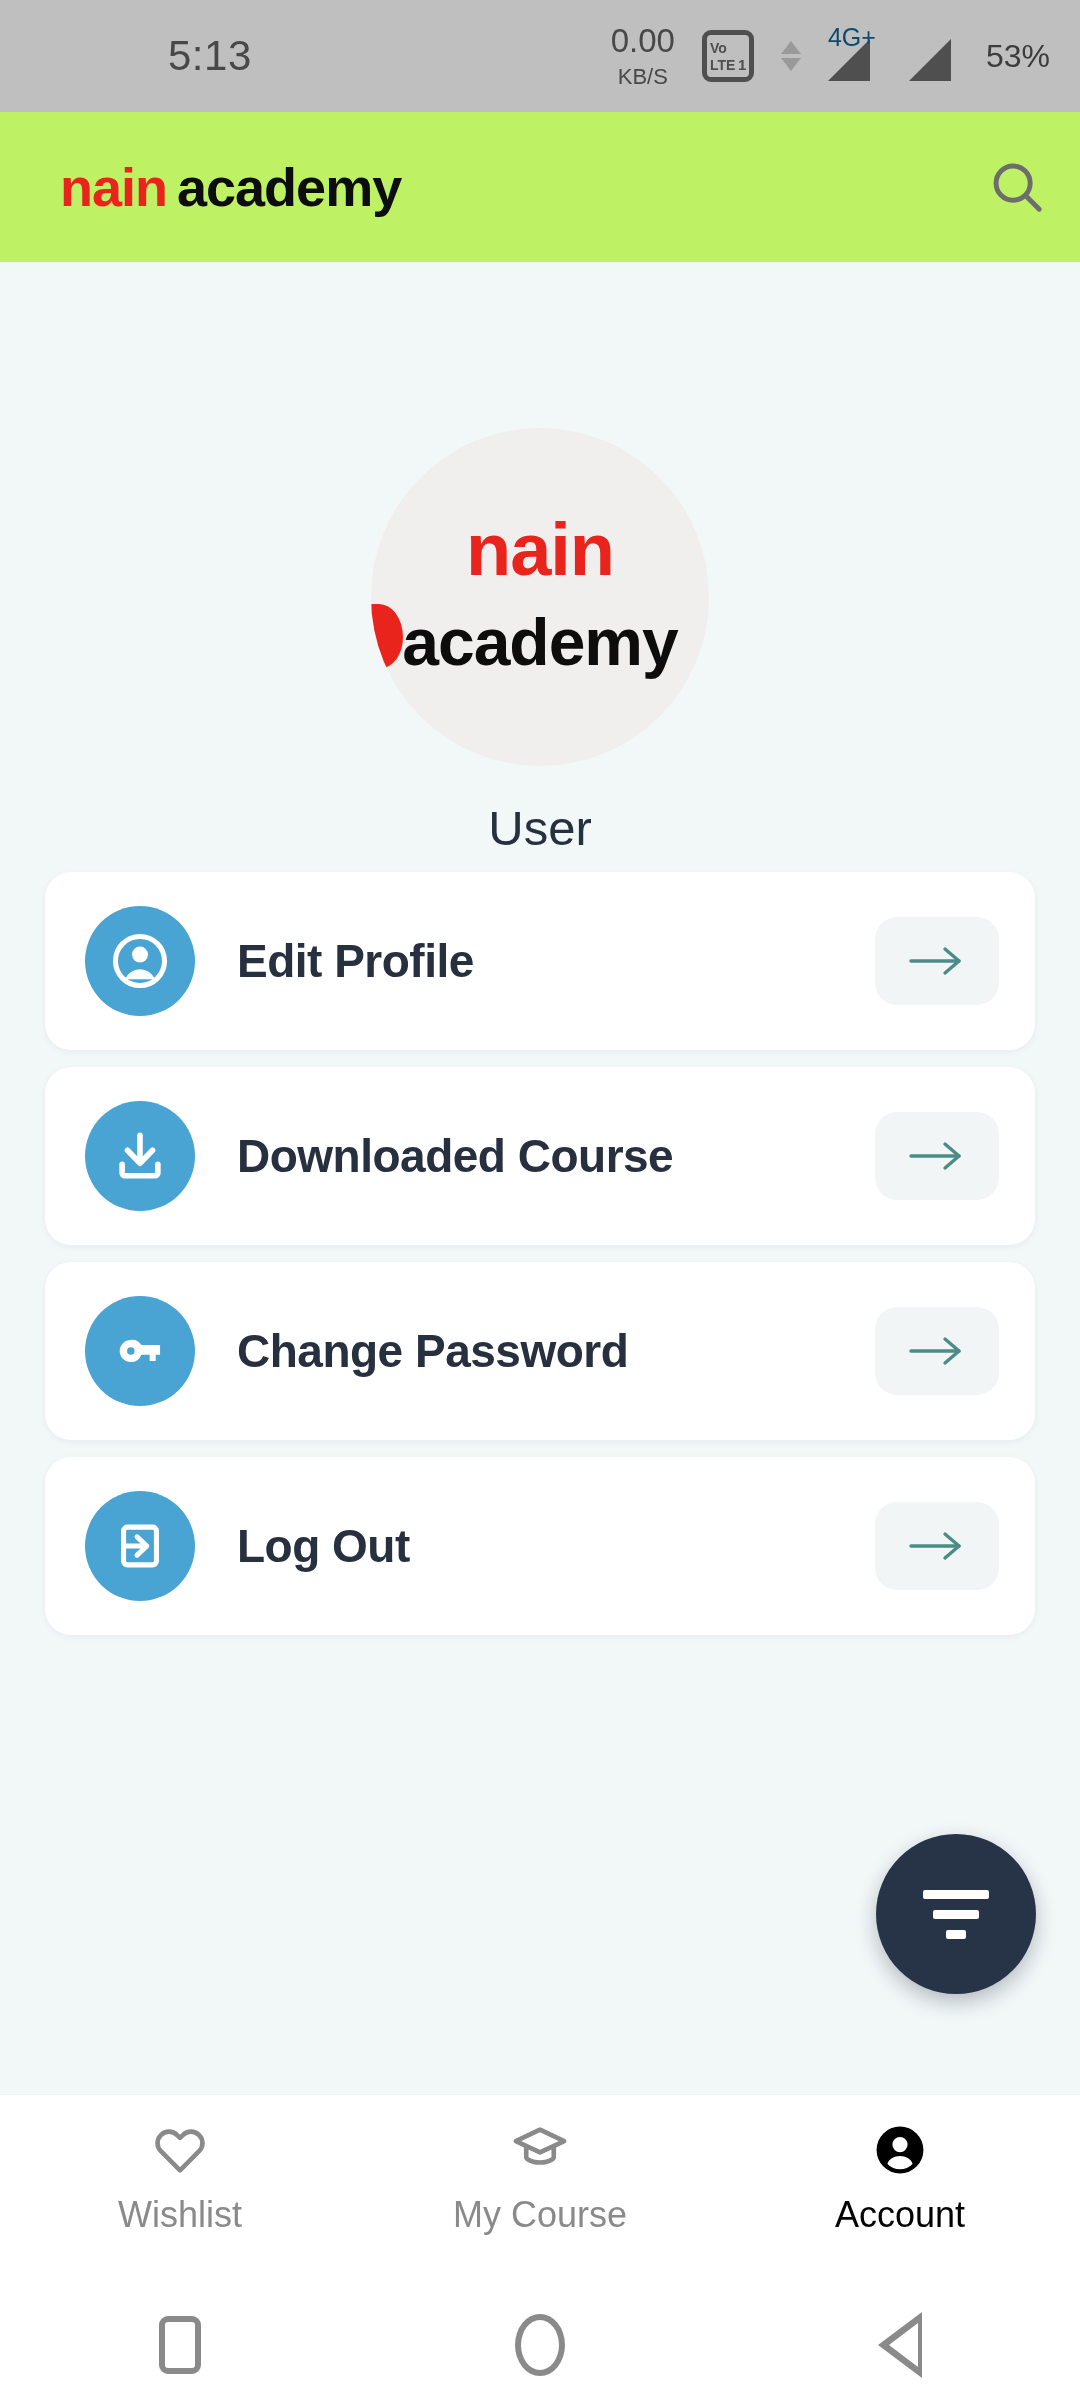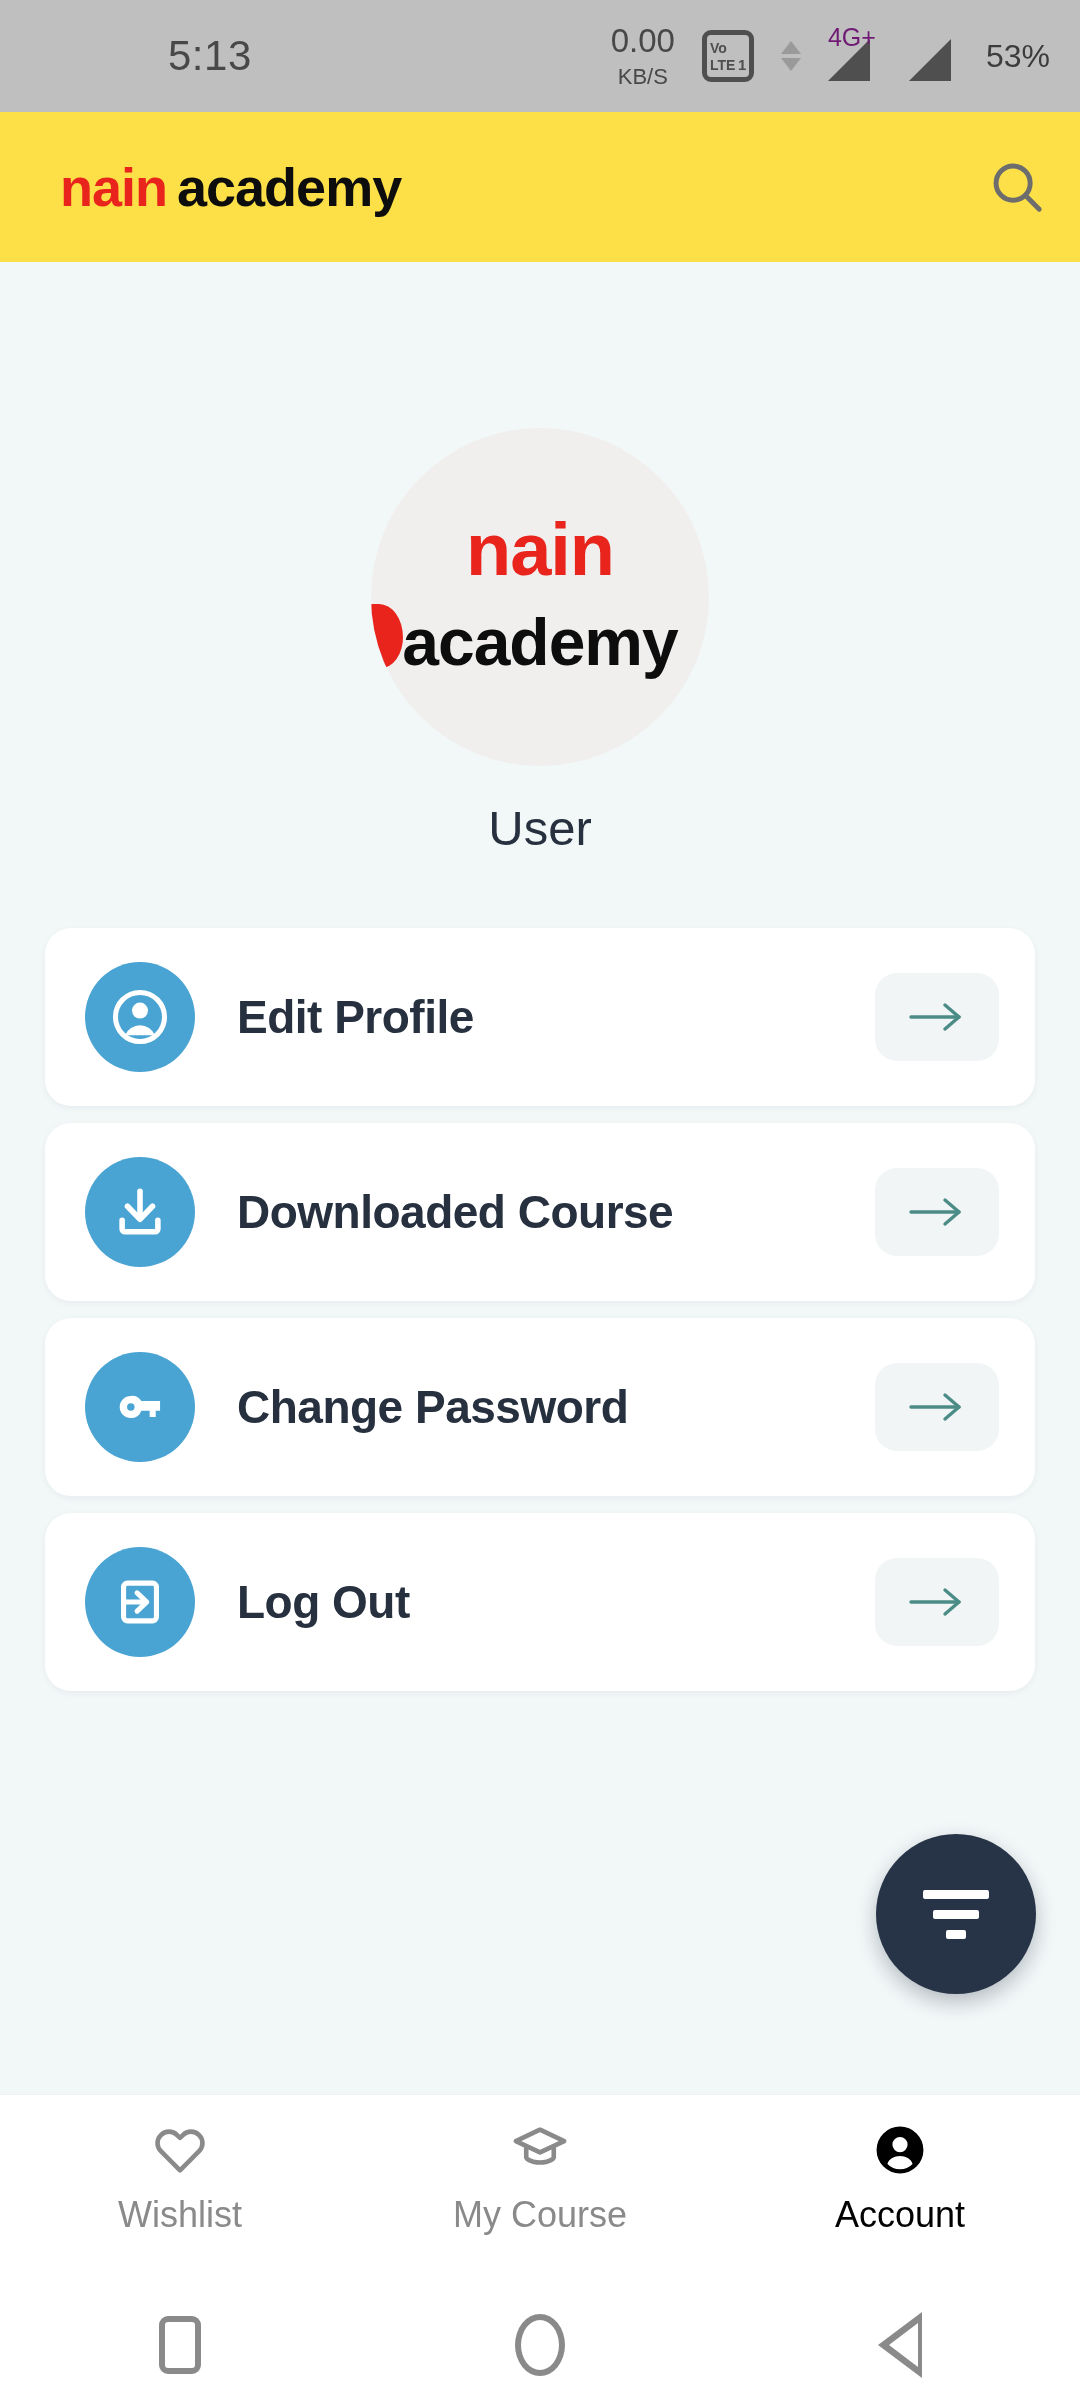--- a/index.html
+++ b/index.html
@@ -75,41 +75,41 @@
     border-left: 10px solid transparent;
     border-right: 10px solid transparent;
     border-top: 13px solid #9a9a9a;
   }
 
   .sig-wrap { position: relative; display:flex; align-items:flex-end; height: 58px;}
   .sig-label {
     position: absolute;
     top: -2px; left: 0;
     font-size: 25px;
-    color: #701a75;
+    color: #0c4a6e;
     line-height: 1;
   }
   .sig-bar {
     width: 0; height: 0;
     border-left: 42px solid transparent;
     border-bottom: 42px solid #4f4f4f;
     margin-bottom: 4px;
   }
   .sig-bar.second { margin-left: 12px; }
 
   .battery-pct {
     font-size: 32px;
     color: #3c3c3c;
     margin-left: 8px;
   }
 
   
   .app-header {
     height: 150px;
-    background: #fde047;
+    background: #bef264;
     display: flex;
     align-items: center;
     justify-content: space-between;
     padding: 0 27px 0 60px;
     flex-shrink: 0;
   }
   .brand {
     font-size: 54px;
     font-weight: 700;
     letter-spacing: -1px;
@@ -177,21 +177,20 @@
 
   .username {
     text-align: center;
     font-size: 49px;
     color: #27303f;
     margin-top: 34px;
   }
 
   
   .menu-list {
-    margin-top: 56px;
     padding: 16px 45px;
     display: flex;
     flex-direction: column;
     gap: 17px;
   }
   .menu-card {
     background: #ffffff;
     border-radius: 26px;
     height: 178px;
     display: flex;

